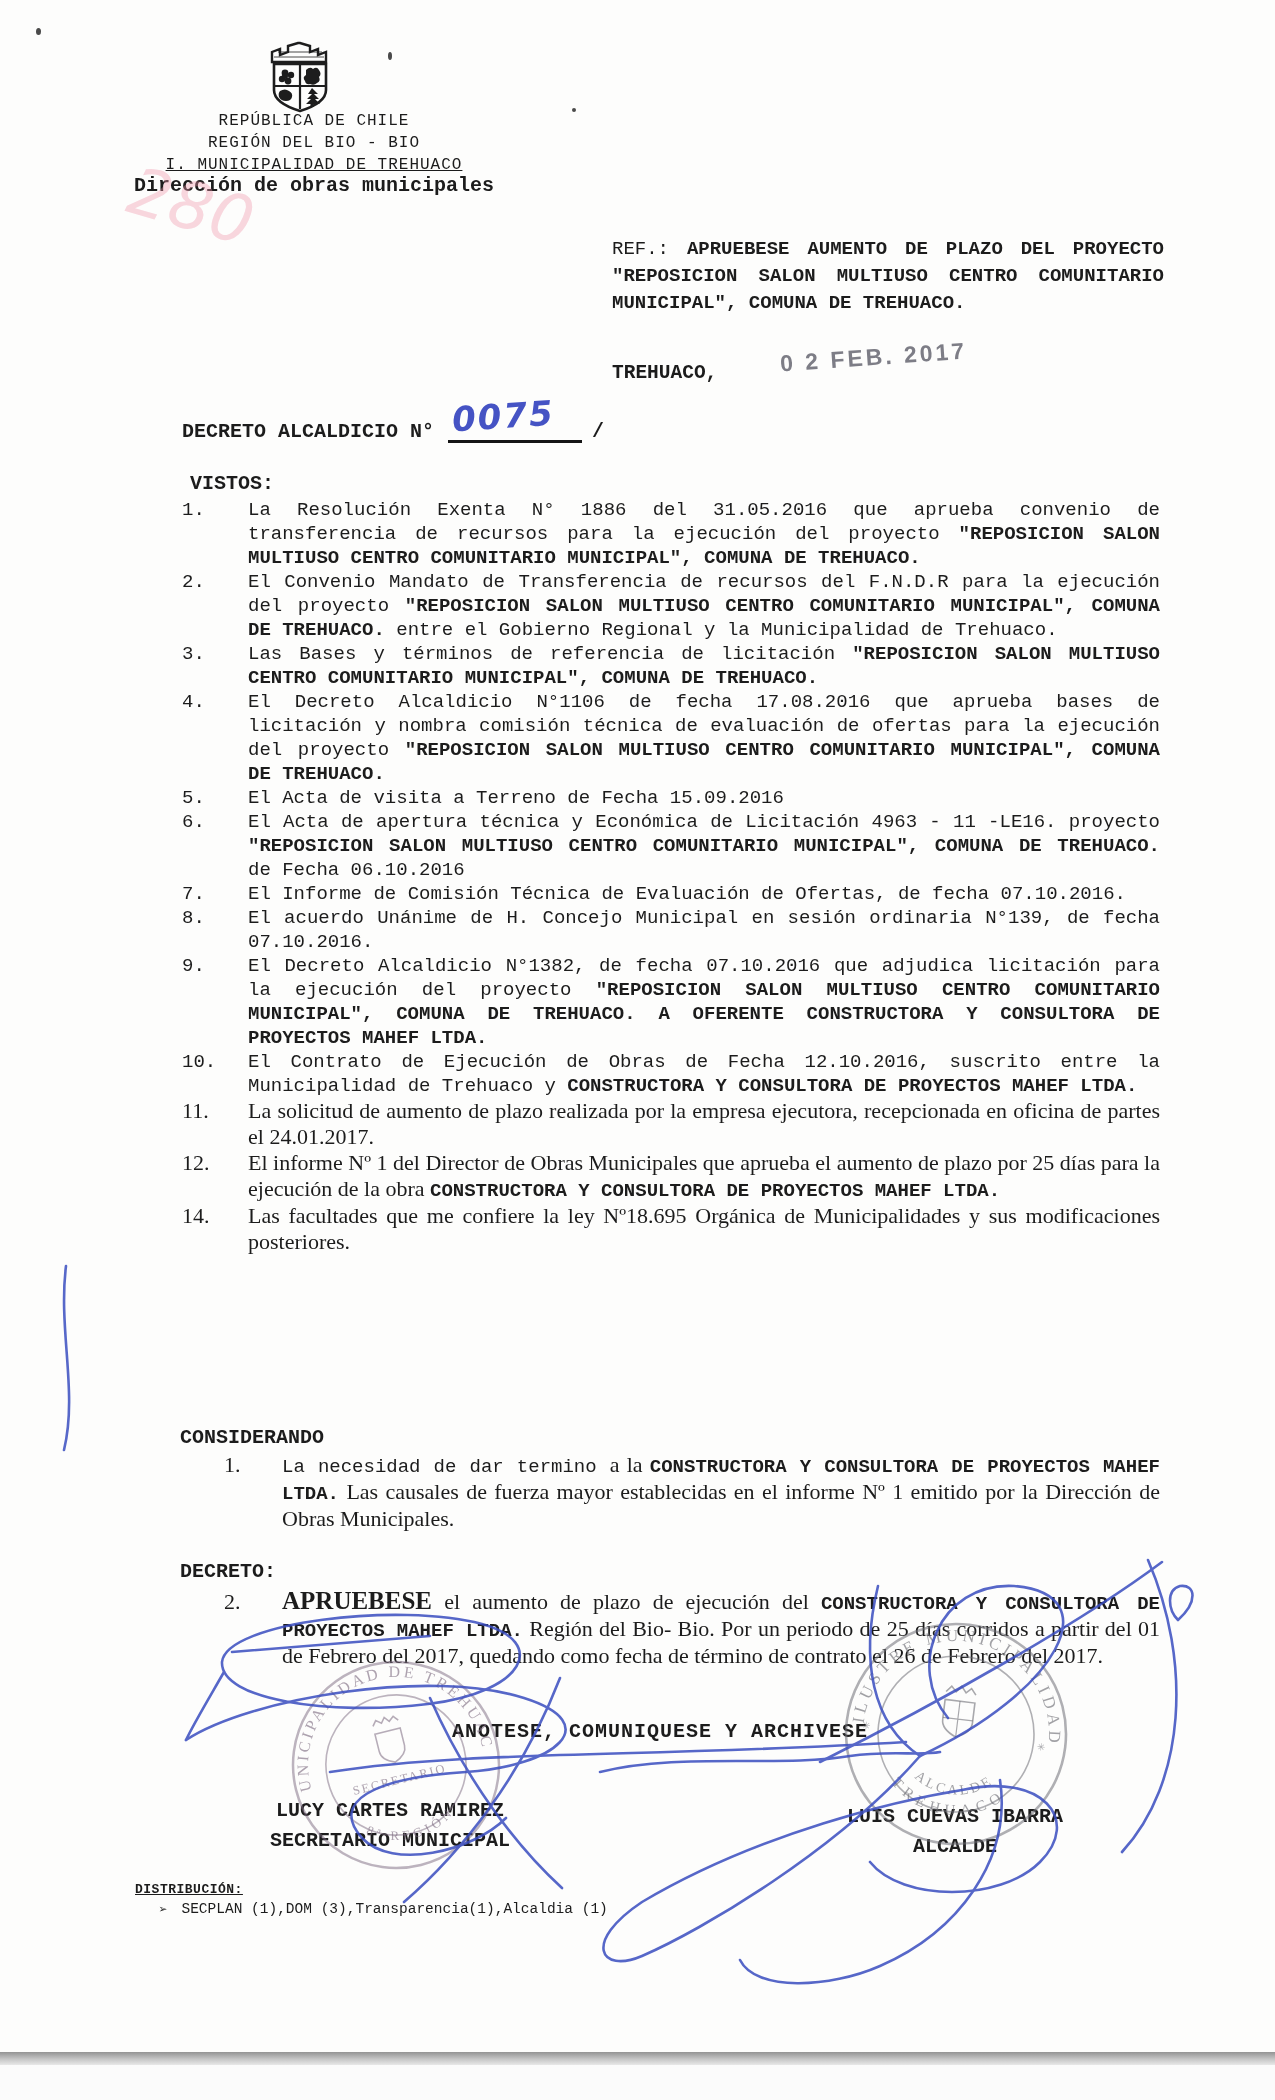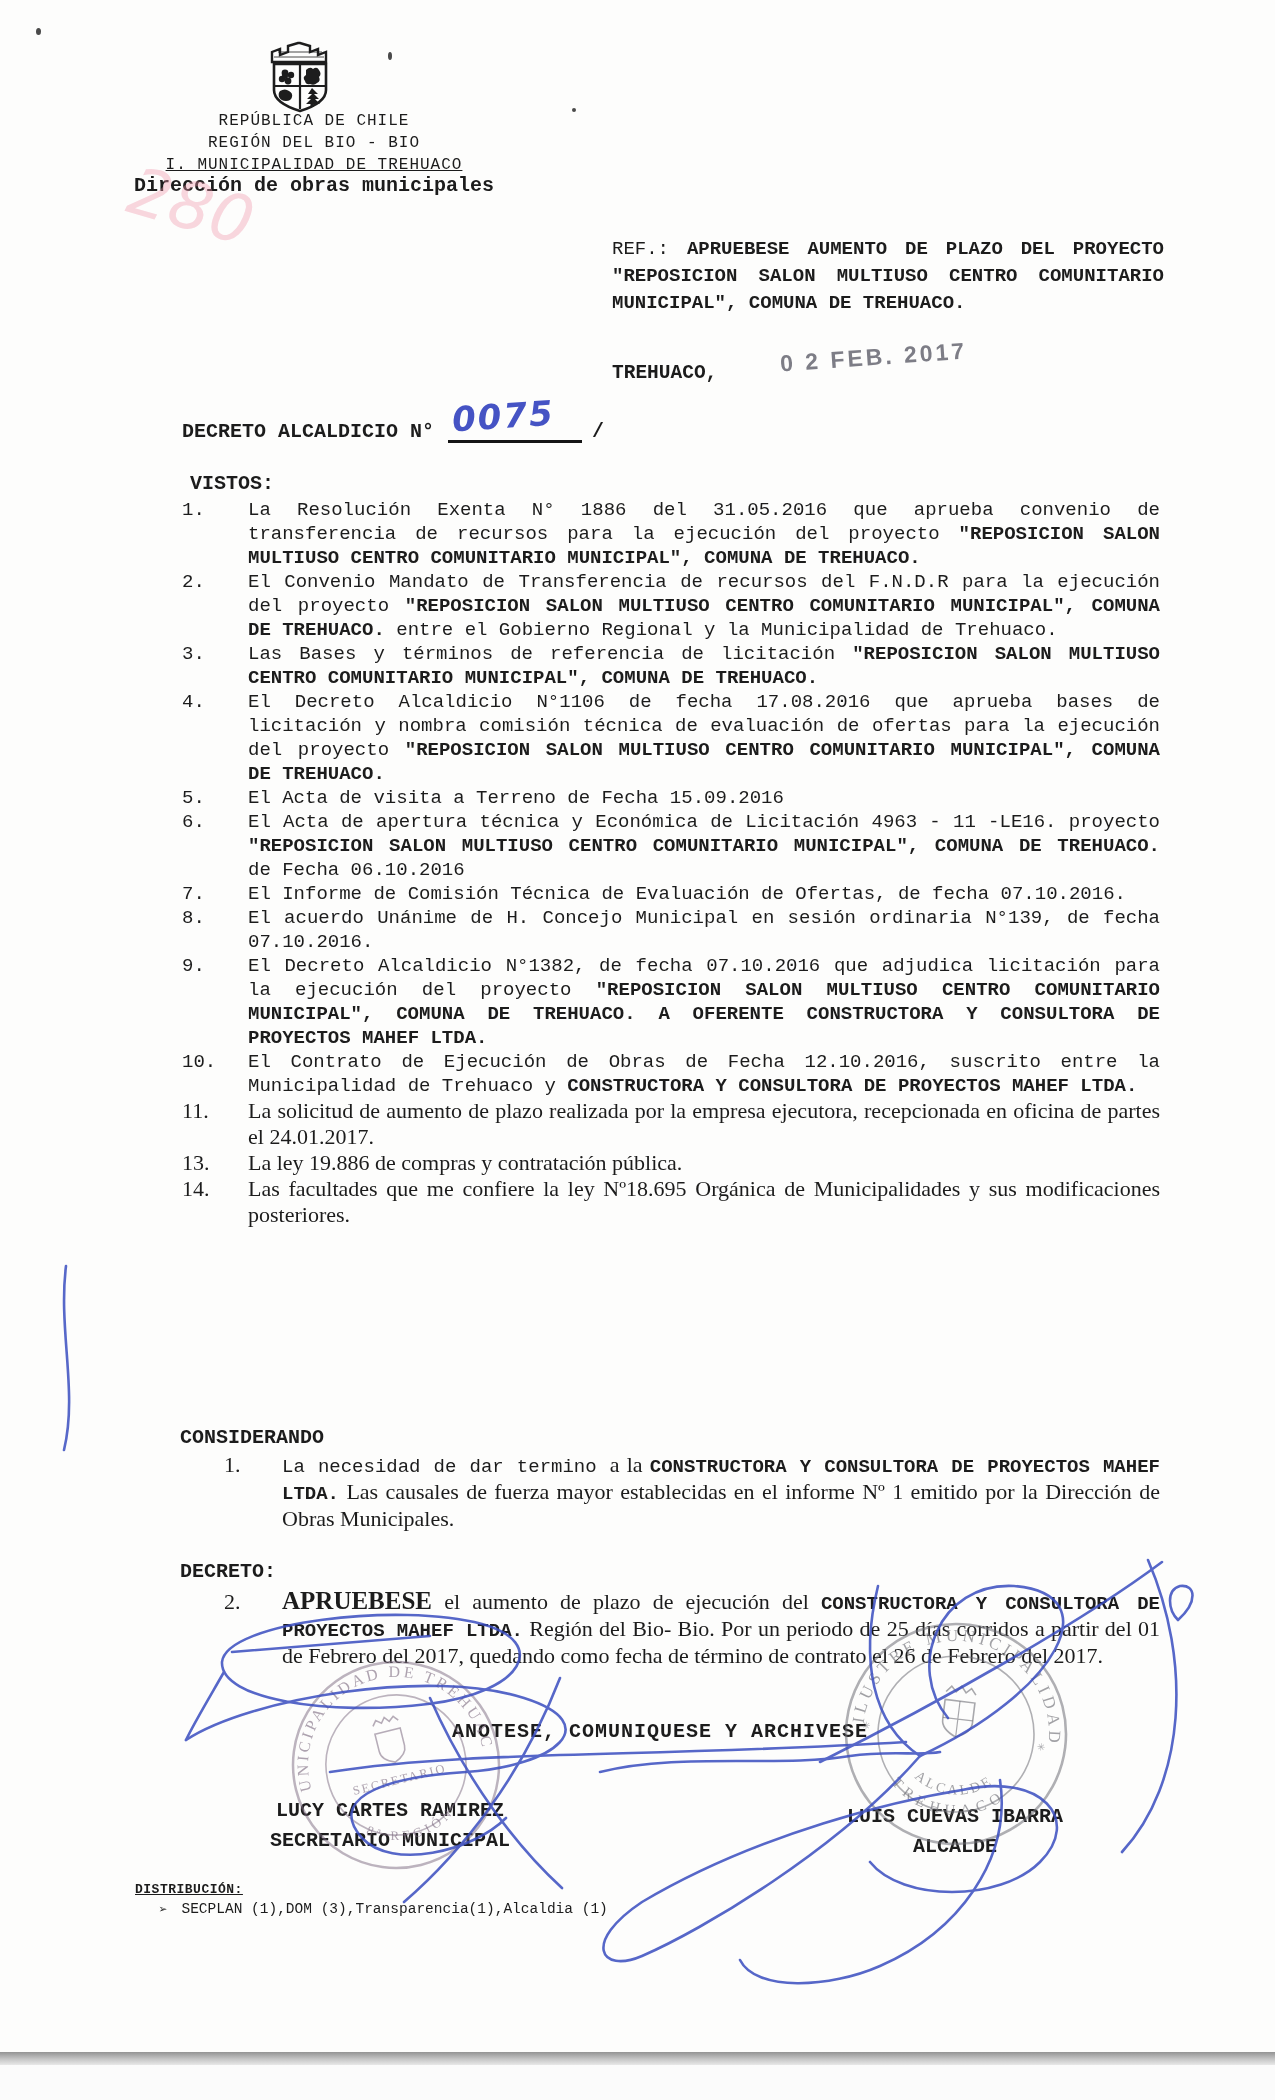--- a/index.html
+++ b/index.html
@@ -159,22 +159,22 @@
     </div>
     <div class="li-row">
       <span class="li-num mono">10.</span>
       <span class="li-txt mono"><span>El Contrato de Ejecución de Obras de Fecha 12.10.2016, suscrito entre la Municipalidad de Trehuaco y </span><span class="b">CONSTRUCTORA Y CONSULTORA DE PROYECTOS MAHEF LTDA.</span></span>
     </div>
     <div class="li-row">
       <span class="li-num serif">11.</span>
       <span class="li-txt serif"><span>La solicitud de aumento de plazo realizada por la empresa ejecutora, recepcionada en oficina de partes el 24.01.2017.</span></span>
     </div>
     <div class="li-row">
-      <span class="li-num serif">13.</span>
-      <span class="li-txt serif"><span>La ley 19.886 de compras y contratación pública.</span></span>
+      <span class="li-num serif">12.</span>
+      <span class="li-txt serif"><span>El informe Nº 1 del Director de Obras Municipales que aprueba el aumento de plazo por 25 días para la ejecución de la obra </span><span class="mono b">CONSTRUCTORA Y CONSULTORA DE PROYECTOS MAHEF LTDA.</span></span>
     </div>
     <div class="li-row">
       <span class="li-num serif">14.</span>
       <span class="li-txt serif"><span>Las facultades que me confiere la ley Nº18.695 Orgánica de Municipalidades y sus modificaciones posteriores.</span></span>
     </div>
   </div>
 
 <div class="abs h-mono" style="left:180px;top:1426px">CONSIDERANDO</div>
 <div class="abs list list-sub" style="left:224px;top:1452px;width:936px">
     <div class="li-row">

